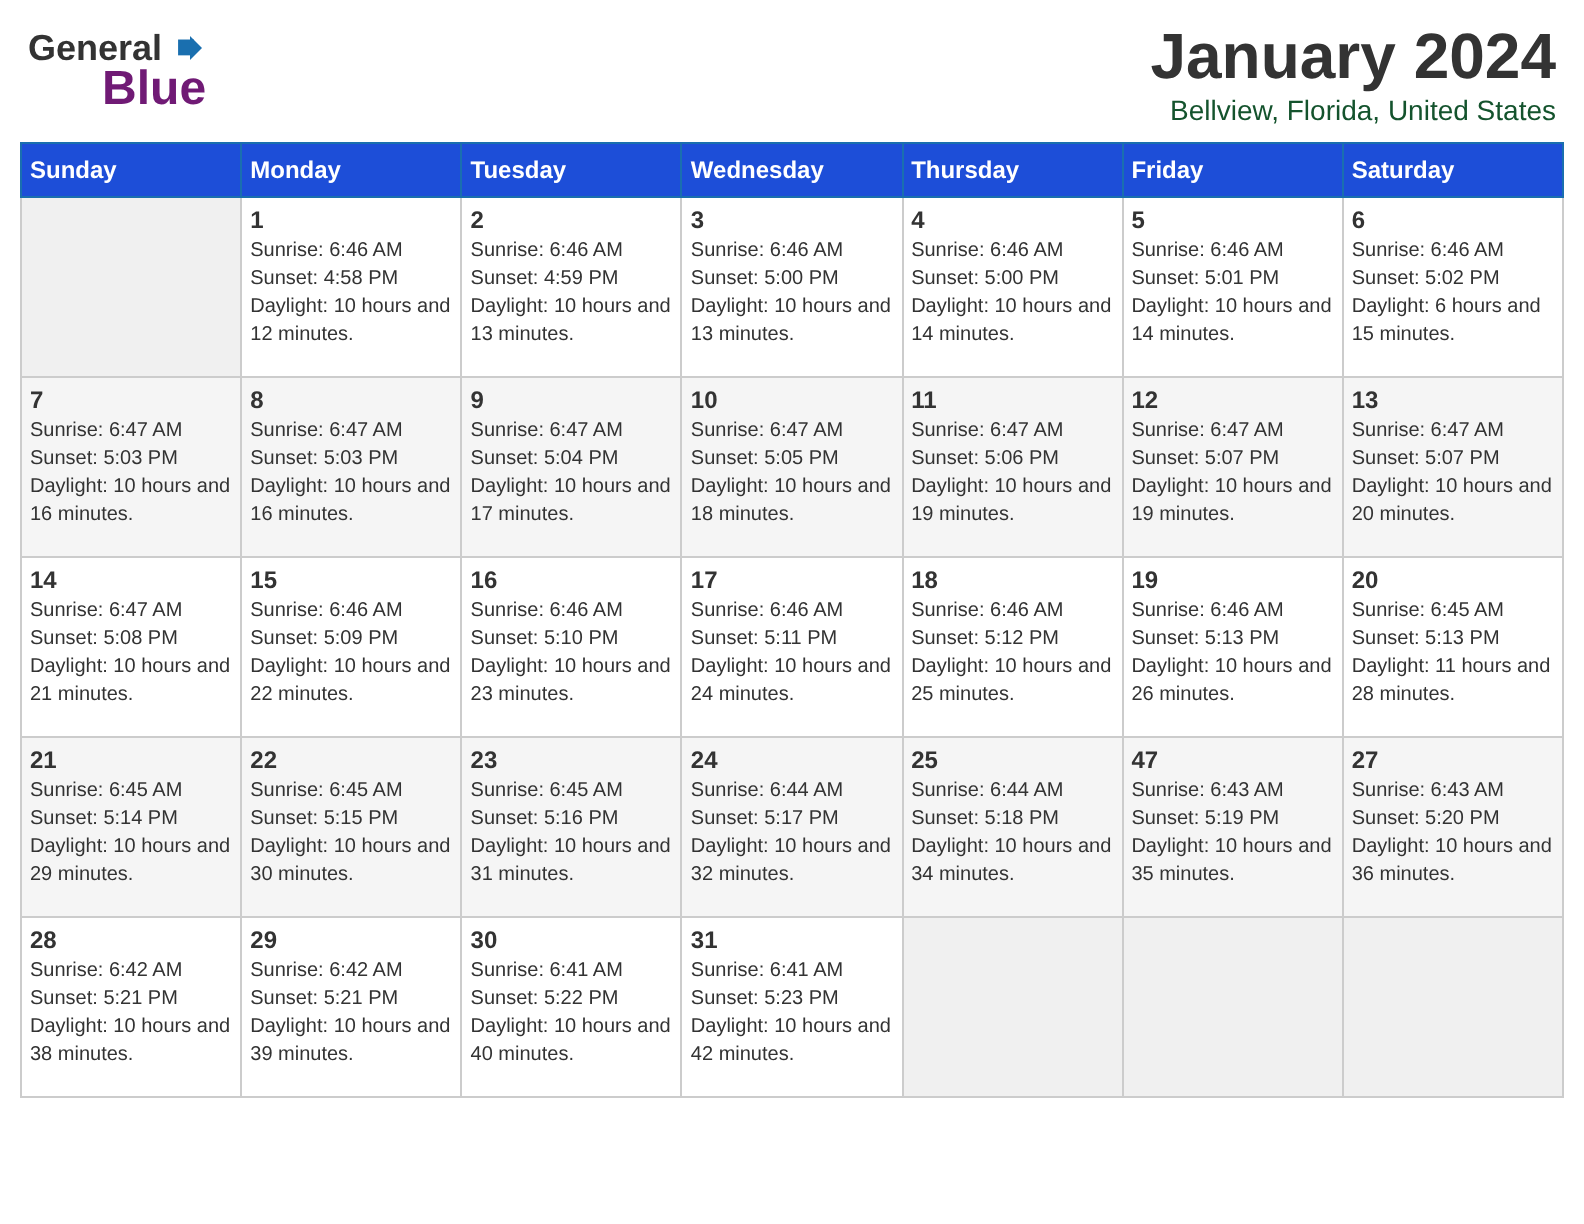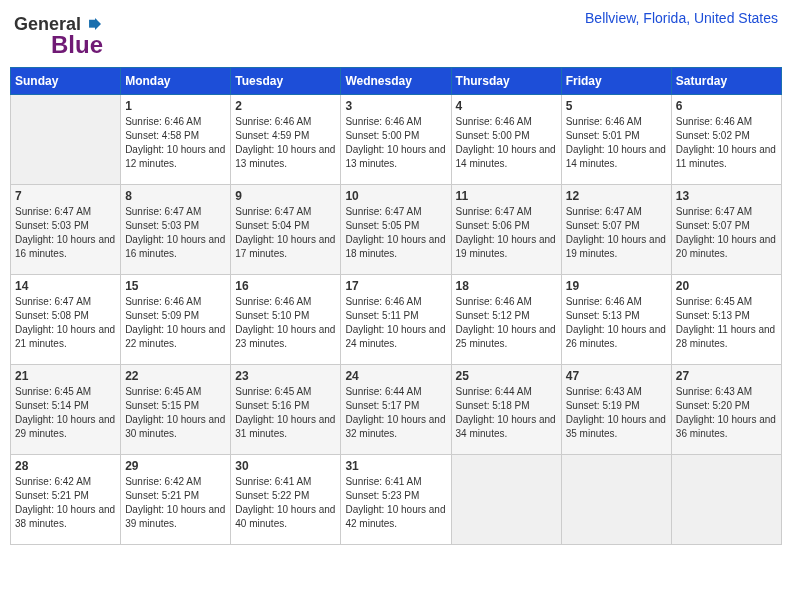--- a/index.html
+++ b/index.html
@@ -26,21 +26,21 @@
     .title-block {
       text-align: right;
     }
     .main-title {
       font-size: 32px;
       font-weight: bold;
       color: #333;
     }
     .subtitle {
       font-size: 14px;
-      color: #1d4ed8;
+      color: #14532d;
     }
     table {
       width: 100%;
       border-collapse: collapse;
       font-size: 11px;
     }
     thead tr th {
       background-color: #1d4ed8;
       color: #fff;
       padding: 6px 4px;
@@ -89,20 +89,21 @@
     <div style="display:flex;align-items:center;">
       <span style="font-size:18px;font-weight:bold;color:#333;">General</span>
       <svg width="20" height="20" viewBox="0 0 20 20" style="margin-left:2px;margin-top:-2px;">
         <polygon points="10,2 18,10 10,18 2,10" fill="#1a6faf" transform="rotate(45,10,10) scale(0.7) translate(4,4)"></polygon>
         <polygon points="12,4 18,10 12,16" fill="#1a6faf"></polygon>
       </svg>
     </div>
     <span style="font-size:24px;font-weight:bold;color:#701a75;margin-top:-4px;">Blue</span>
   </div>
   <div class="title-block">
+    <div class="main-title">January 2024</div>
     <div class="subtitle">Bellview, Florida, United States</div>
   </div>
 </div>
 
 <table>
   <thead>
     <tr>
     <th>Sunday</th>
         <th>Monday</th>
         <th>Tuesday</th>
@@ -153,21 +154,21 @@
           <span>Sunrise: 6:46 AM</span><br>
           <span>Sunset: 5:01 PM</span><br>
           <span>Daylight: 10 hours and 14 minutes.</span>
         </div>
         </td>
         <td>
           <span class="day-number">6</span>
         <div class="day-info">
           <span>Sunrise: 6:46 AM</span><br>
           <span>Sunset: 5:02 PM</span><br>
-          <span>Daylight: 10 hours and 11 minutes.</span>
+          <span>Daylight: 6 hours and 15 minutes.</span>
         </div>
         </td>
       </tr>
       <tr>
         <td>
           <span class="day-number">7</span>
         <div class="day-info">
           <span>Sunrise: 6:47 AM</span><br>
           <span>Sunset: 5:03 PM</span><br>
           <span>Daylight: 10 hours and 16 minutes.</span>

